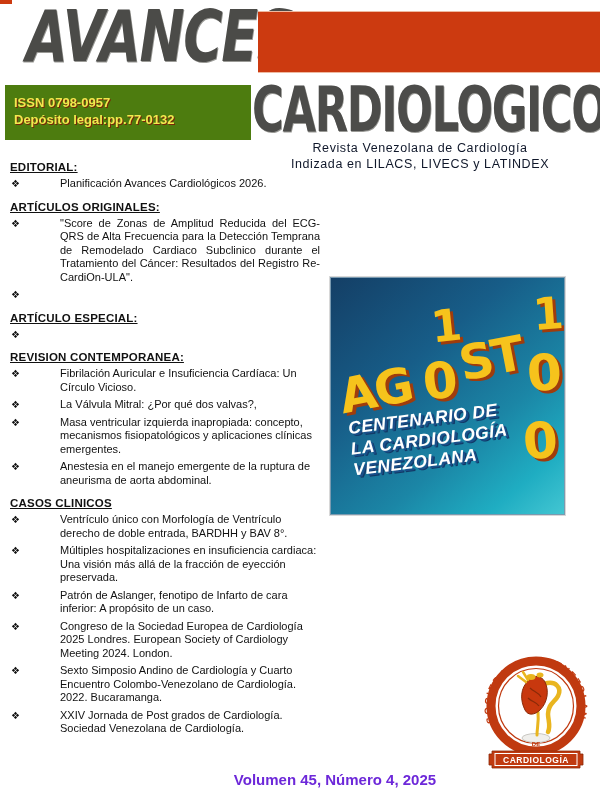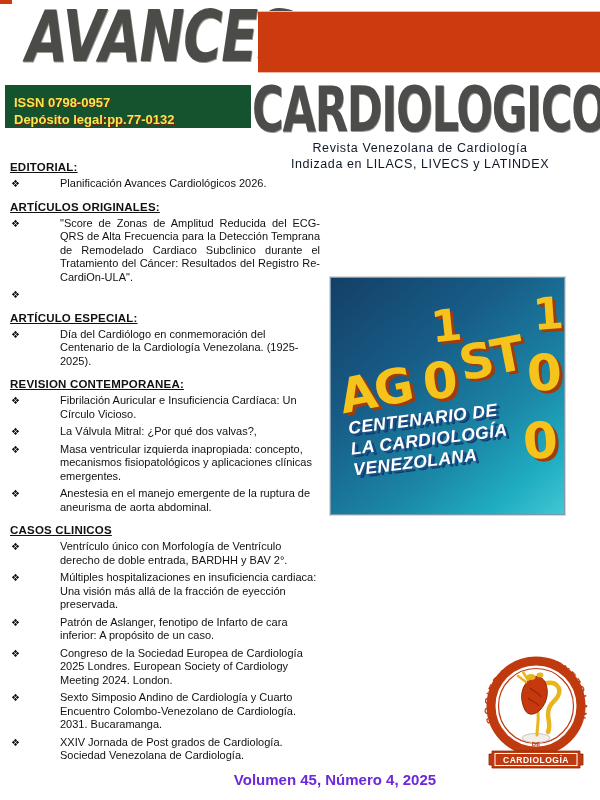--- a/index.html
+++ b/index.html
@@ -8,21 +8,21 @@
   .abs{position:absolute;}
 
   
   #corner-mark{left:0;top:0;width:12px;height:4px;background:#cc3a10;}
   #title-avances{left:26px;top:-6px;font-family:"DejaVu Sans",sans-serif;
     font-size:72px;font-weight:700;font-style:italic;color:#4b4b48;
     letter-spacing:-2px;transform:scaleX(0.75);transform-origin:left top;
     white-space:nowrap;line-height:84px;text-shadow:1px 1px 0 #9a9a96;}
   #red-block-top{left:258px;top:11px;width:342px;height:60px;background:#cc3a10;
     border-top:1px solid #eeb9a0;border-bottom:1px solid #eeb9a0;}
-  #red-banner{left:5px;top:85px;width:246px;height:43px;background:#14532d;
+  #red-banner{left:5px;top:85px;width:246px;height:55px;background:#4d7c0f;
     padding:9px 0 0 9px;box-sizing:border-box;}
   #red-banner .yline{color:#f2e94e;font-weight:700;font-size:13px;line-height:17px;
     text-shadow:1px 1px 0 #7a2408;}
   #title-cardio{left:252px;top:74px;font-family:"DejaVu Sans",sans-serif;
     font-size:62px;font-weight:700;color:#4c4c4a;letter-spacing:-2px;
     transform:scaleX(0.70);transform-origin:left top;white-space:nowrap;
     line-height:72px;text-shadow:1px 1px 0 #9a9a96;}
   #subtitle{left:245px;top:141px;width:350px;text-align:center;color:#0f172a;
     font-size:12.5px;line-height:15.5px;letter-spacing:0.6px;}
 
@@ -98,21 +98,20 @@
     </div>
     <div class="item">
       <span class="bullet">❖</span>
     </div>
   </div>
 
   <div class="sec">
     <div class="sec-heading">ARTÍCULO ESPECIAL:</div>
     <div class="item">
       <span class="bullet">❖</span>
-      <span class="item-text">Día del Cardiólogo en conmemoración del Centenario de la Cardiología Venezolana.   (1925-2025).</span>
     </div>
   </div>
 
   <div class="sec">
     <div class="sec-heading">REVISION CONTEMPORANEA:</div>
     <div class="item">
       <span class="bullet">❖</span>
       <span class="item-text">Fibrilación Auricular e Insuficiencia Cardíaca: Un Círculo Vicioso.</span>
     </div>
     <div class="item">
@@ -126,40 +125,40 @@
     <div class="item">
       <span class="bullet">❖</span>
       <span class="item-text">Anestesia en el manejo emergente de la ruptura de aneurisma de aorta abdominal.</span>
     </div>
   </div>
 
   <div class="sec">
     <div class="sec-heading">CASOS CLINICOS</div>
     <div class="item">
       <span class="bullet">❖</span>
-      <span class="item-text">Ventrículo único con Morfología de Ventrículo derecho de doble entrada, BARDHH y BAV 2°.</span>
+      <span class="item-text">Ventrículo único con Morfología de Ventrículo derecho de doble entrada, BARDHH y BAV 8°.</span>
     </div>
     <div class="item">
       <span class="bullet">❖</span>
       <span class="item-text">Múltiples hospitalizaciones en insuficiencia cardiaca: Una visión más allá de la fracción de eyección preservada.</span>
     </div>
     <div class="item">
       <span class="bullet">❖</span>
       <span class="item-text">Patrón de Aslanger, fenotipo de Infarto de cara inferior: A propósito de un caso.</span>
     </div>
   </div>
 
   <div class="sec">
     <div class="item">
       <span class="bullet">❖</span>
       <span class="item-text">Congreso de la Sociedad Europea de Cardiología 2025 Londres. European Society of Cardiology Meeting 2024. London.</span>
     </div>
     <div class="item">
       <span class="bullet">❖</span>
-      <span class="item-text">Sexto Simposio Andino de Cardiología y Cuarto Encuentro Colombo-Venezolano de Cardiología. 2031. Bucaramanga.</span>
+      <span class="item-text">Sexto Simposio Andino de Cardiología y Cuarto Encuentro Colombo-Venezolano de Cardiología. 2022. Bucaramanga.</span>
     </div>
     <div class="item">
       <span class="bullet">❖</span>
       <span class="item-text">XXIV Jornada de Post grados  de Cardiología. Sociedad Venezolana de Cardiología.</span>
     </div>
 
   </div>
 
 </div>
 

